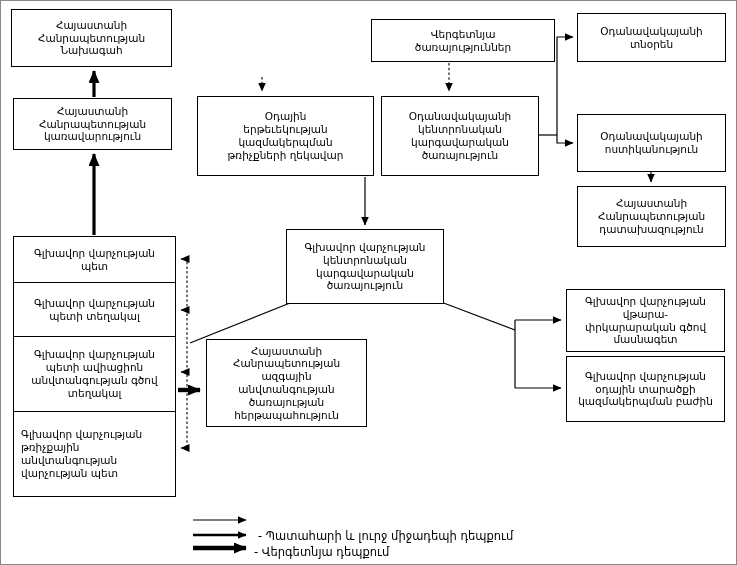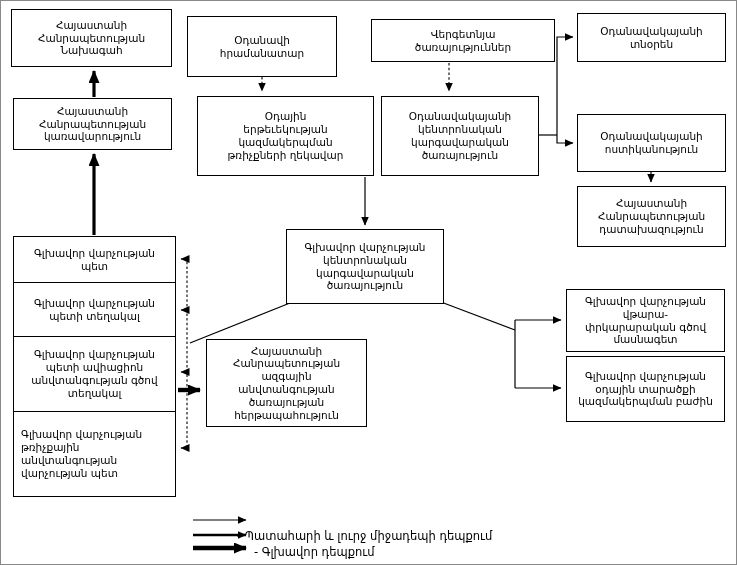--- a/index.html
+++ b/index.html
@@ -65,22 +65,20 @@
     <path class="conn thin" d="M 514 387 L 560 387" marker-end="url(#arr)"></path>
 
     <path class="conn thin" d="M 192 519 L 245 519" marker-end="url(#arr)"></path>
     <path class="conn w2" d="M 192 534 L 245 534" marker-end="url(#arr)"></path>
     <path class="conn w4" d="M 192 547 L 245 547" marker-end="url(#arrBig)"></path>
   </svg>
 
   <div class="box" style="left:10px;top:8px;width:161px;height:58px">Հայաստանի
 Հանրապետության
 Նախագահ</div>
-  <div class="box" style="left:186px;top:15px;width:150px;height:61px">Օդանավի
-հրամանատար</div>
   <div class="box" style="left:370px;top:18px;width:184px;height:43px">Վերգետնյա
 ծառայություններ</div>
   <div class="box" style="left:576px;top:12px;width:149px;height:49px">Օդանավակայանի
 տնօրեն</div>
 
   <div class="box" style="left:12px;top:97px;width:159px;height:52px">Հայաստանի
 Հանրապետության
 կառավարություն</div>
   <div class="box" style="left:196px;top:95px;width:177px;height:80px">Օդային
 երթեւեկության
@@ -122,16 +120,16 @@
 հերթապահություն</div>
 
   <div class="box" style="left:565px;top:288px;width:159px;height:63px">Գլխավոր վարչության
 վթարա-
 փրկարարական գծով
 մասնագետ</div>
   <div class="box" style="left:565px;top:355px;width:159px;height:66px">Գլխավոր վարչության
 օդային տարածքի
 կազմակերպման բաժին</div>
 
-  <div class="legend-label" style="left:236px;top:528px">- Պատահարի և լուրջ միջադեպի դեպքում</div>
-  <div class="legend-label" style="left:253px;top:544px">- Գլխավոր դեպքում</div>
+  <div class="legend-label" style="left:257px;top:528px">- Պատահարի և լուրջ միջադեպի դեպքում</div>
+  <div class="legend-label" style="left:253px;top:544px">- Վերգետնյա դեպքում</div>
 
 </div>
 
 </body></html>

